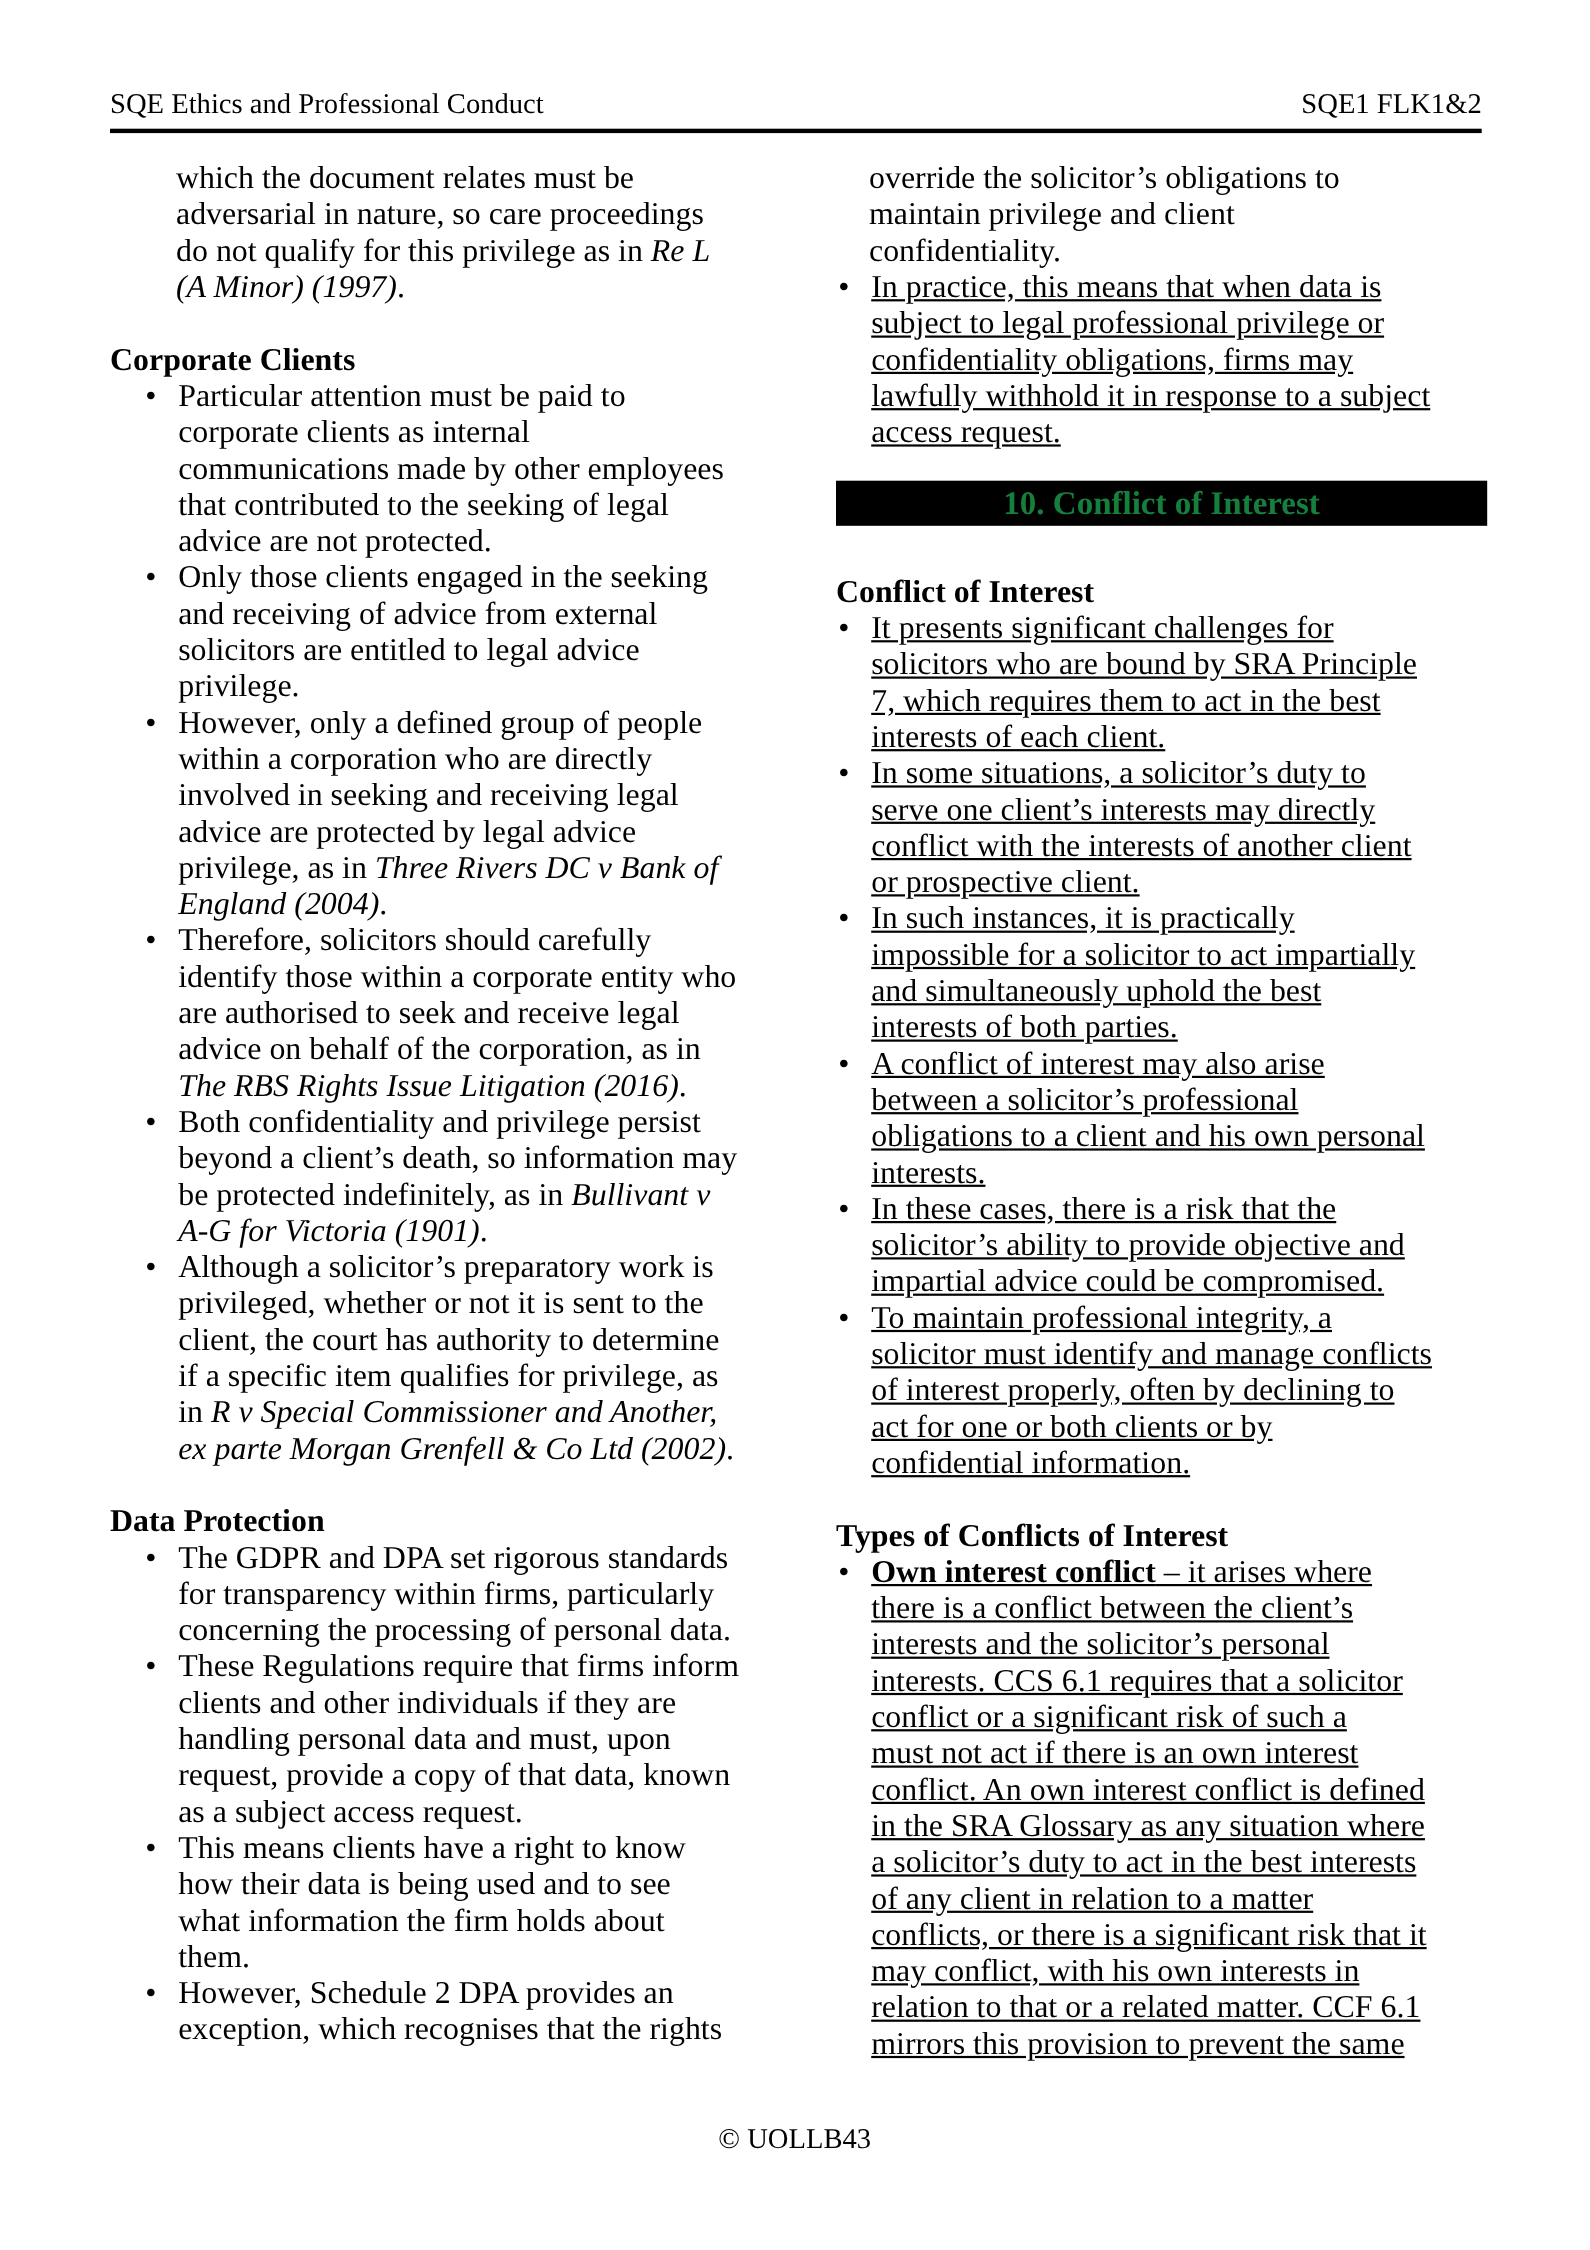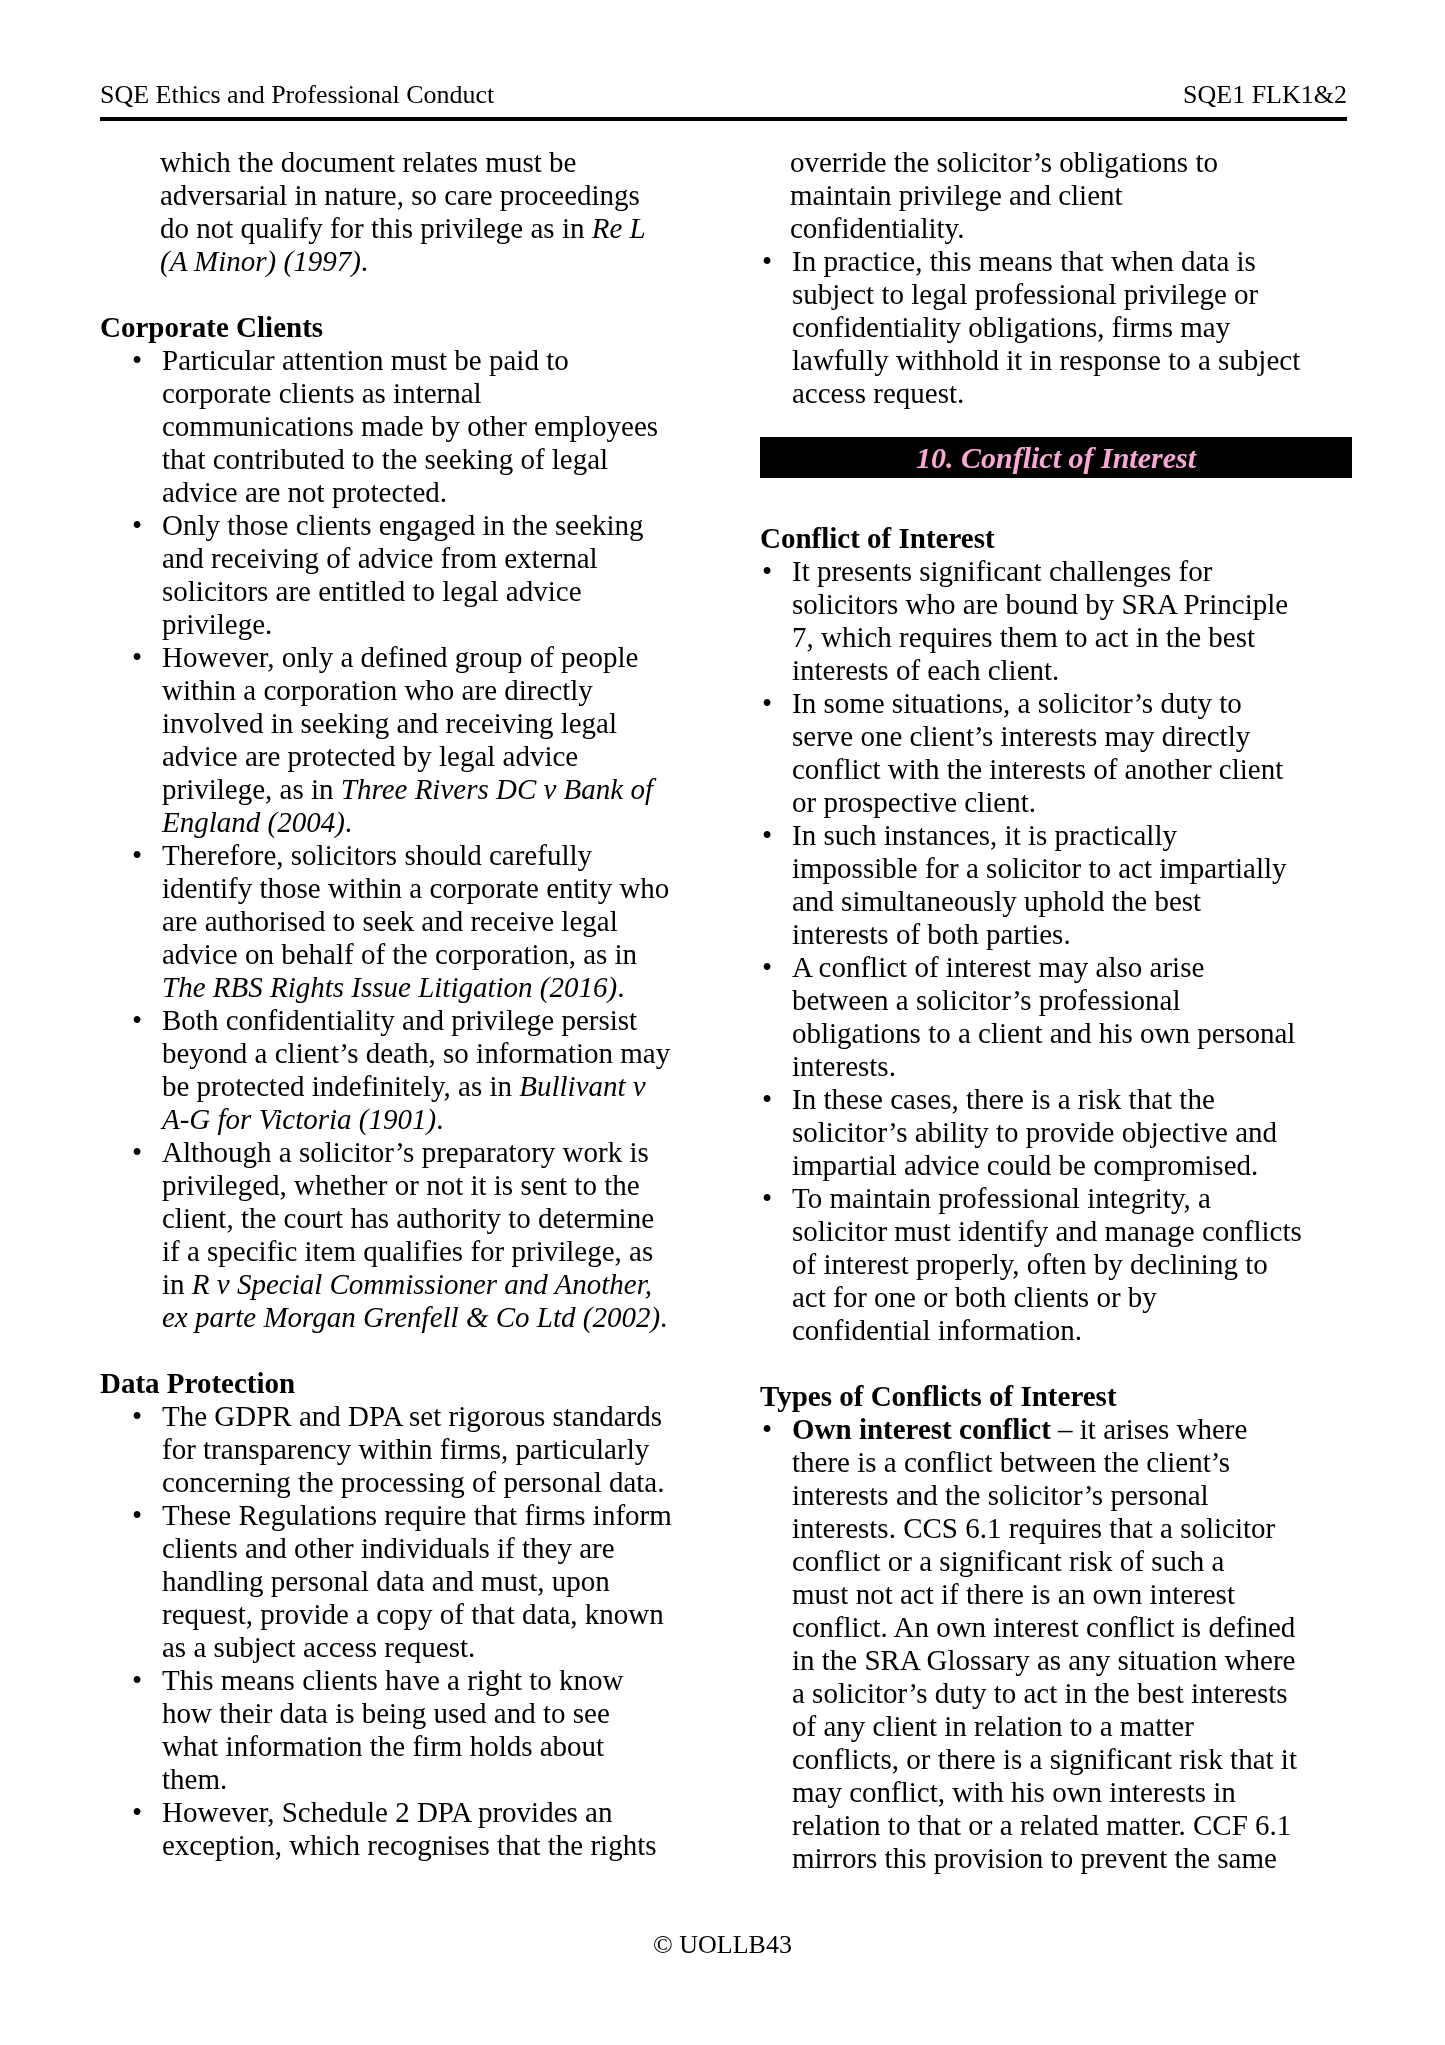--- a/index.html
+++ b/index.html
@@ -46,21 +46,21 @@
 
   .line { white-space: nowrap; }
 
   .col-left  .block-p { padding-left: 60px; }
   .col-right .block-p { padding-left: 30px; }
 
   .block-h { font-weight: bold; margin-top: 33px; }
 
   ul.block-ul { list-style: none; margin: 0; padding: 0; }
   .col-left  ul.block-ul { margin-left: 32px; }
-  .col-right ul.block-ul { margin-left: 2px; }
+  .col-right ul.block-ul { margin-left: 2px; text-decoration: underline; }
   li.bullet-item { position: relative; padding-left: 30px; }
   li.bullet-item::before { content: "\2022"; position: absolute; left: 0; top: 0; }
 
   .seg-i { font-style: italic; }
   .seg-b { font-weight: bold; }
 
   .banner {
     margin-top: 27px;
     margin-bottom: 44px;
     text-align: center;
@@ -165,21 +165,21 @@
       </div>
       <ul class="block-ul">
         <li class="bullet-item">
           <div class="line">In practice, this means that when data is</div>
           <div class="line">subject to legal professional privilege or</div>
           <div class="line">confidentiality obligations, firms may</div>
           <div class="line">lawfully withhold it in response to a subject</div>
           <div class="line">access request.</div>
         </li>
       </ul>
-      <div class="banner" style="background: rgb(0, 0, 0); color: #f9a8d4; font-style: italic;">10. Conflict of Interest</div>
+      <div class="banner" style="background: rgb(0, 0, 0); color: #15803d;">10. Conflict of Interest</div>
       <div class="block-h">Conflict of Interest</div>
       <ul class="block-ul">
         <li class="bullet-item">
           <div class="line">It presents significant challenges for</div>
           <div class="line">solicitors who are bound by SRA Principle</div>
           <div class="line">7, which requires them to act in the best</div>
           <div class="line">interests of each client.</div>
         </li>
         <li class="bullet-item">
           <div class="line">In some situations, a solicitor’s duty to</div>

